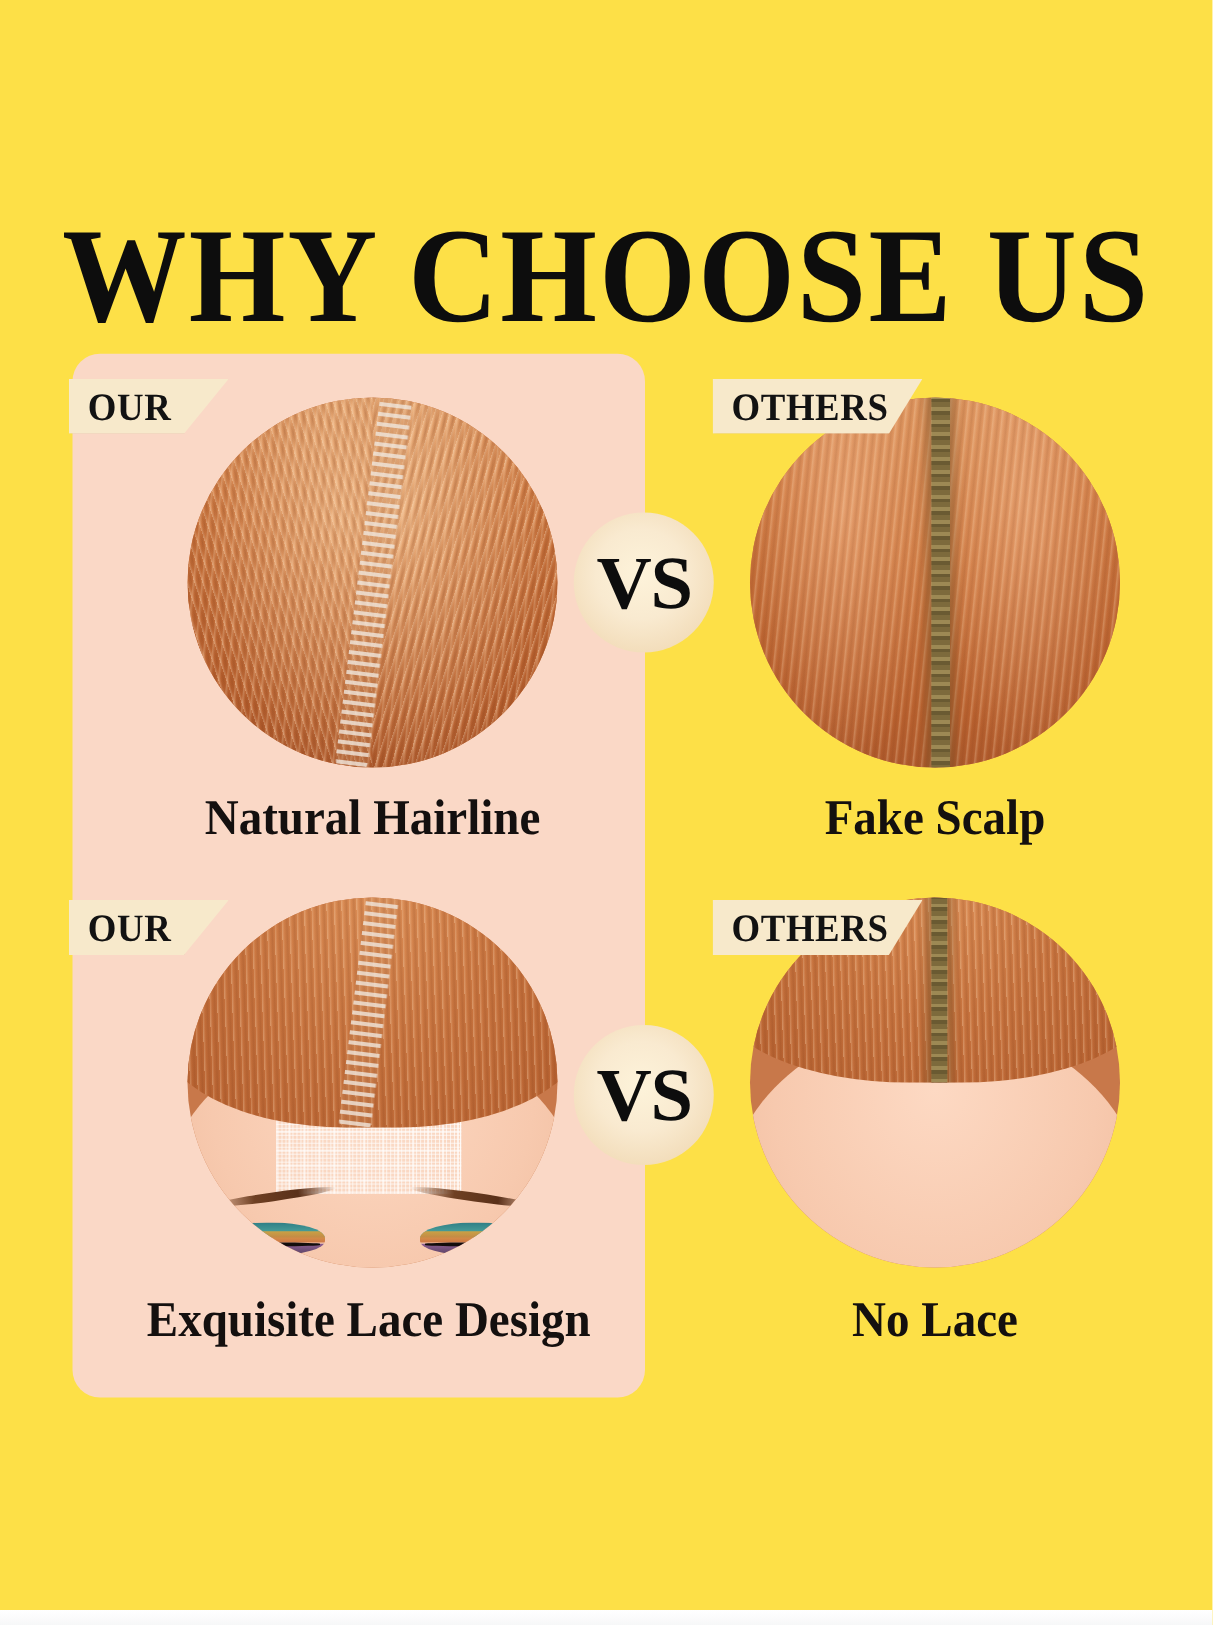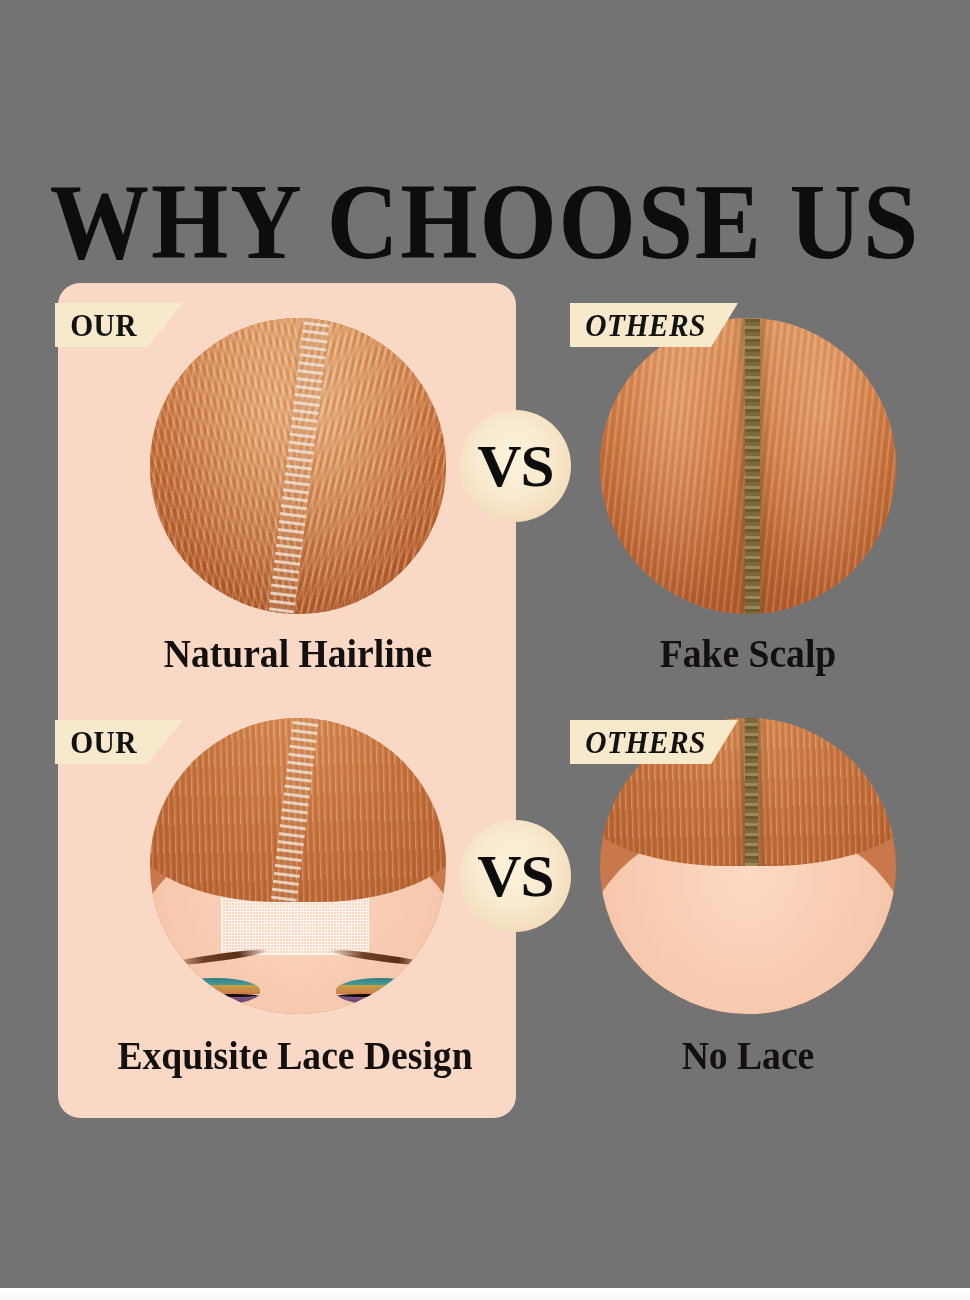--- a/index.html
+++ b/index.html
@@ -8,21 +8,21 @@
   html, body {
     width:970px; height:1300px;
     background:#ffffff;
     font-family:"Liberation Serif", "DejaVu Serif", serif;
     overflow:hidden;
   }
 
   #stage {
     position:relative;
     width:970px; height:1300px;
-    background:#737373;
+    background:#fde047;
   }
 
   
   .title {
     position:absolute;
     left:0; top:168px;
     width:970px;
     text-align:center;
     font-family:"Liberation Serif","DejaVu Serif",serif;
     font-weight:700;
@@ -226,21 +226,21 @@
     font-size:31px;
     line-height:1;
     color:#121212;
     padding-left:16px;
     letter-spacing:.5px;
     white-space:nowrap;
     transform:scaleX(.95);
     transform-origin:left center;
   }
   .tag-our    { width:108px; clip-path:polygon(0 0, 100% 0, 72% 100%, 0 100%); }
-  .tag-others { width:168px; clip-path:polygon(0 0, 100% 0, 84% 100%, 0 100%);font-style:italic; }
+  .tag-others { width:168px; clip-path:polygon(0 0, 100% 0, 84% 100%, 0 100%); }
   .tag-our-1    { left:55px;  top:303px;  width:128px; }
   .tag-others-1 { left:570px; top:303px; }
   .tag-our-2    { left:55px;  top:720px;  width:128px; }
   .tag-others-2 { left:570px; top:720px; }
 
   
   .caption {
     position:absolute;
     text-align:center;
     font-family:"Liberation Serif","DejaVu Serif",serif;

